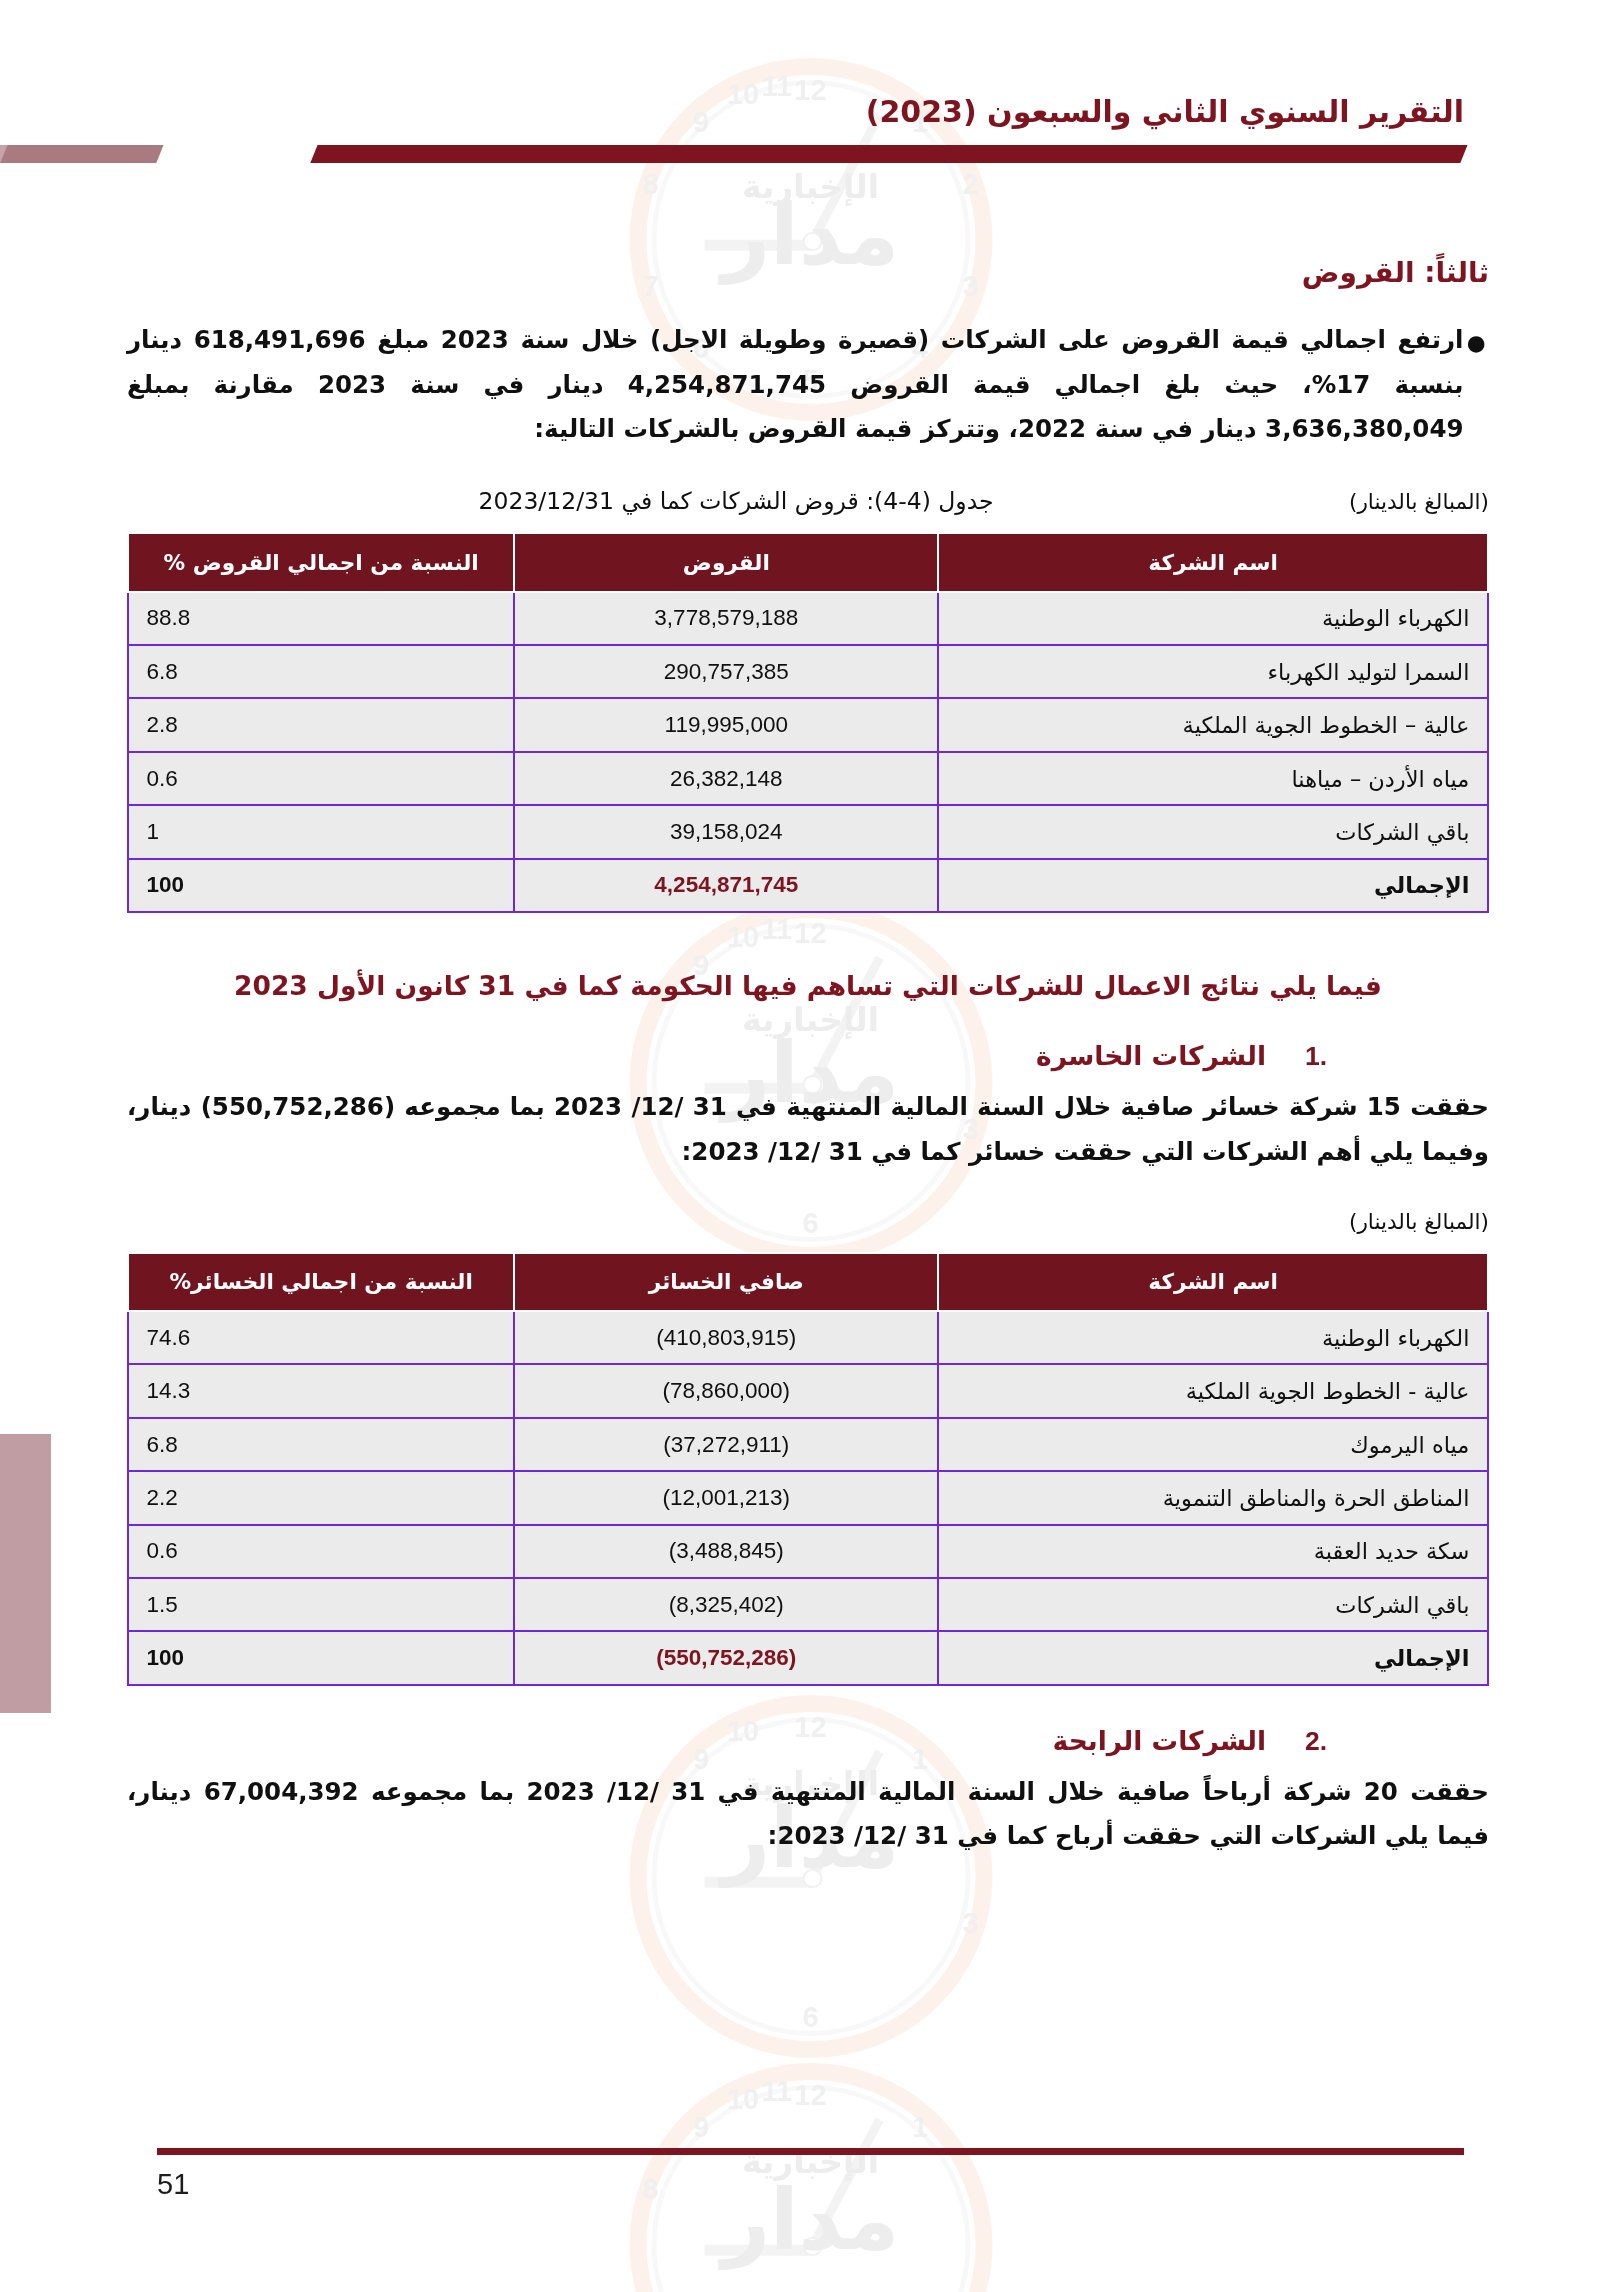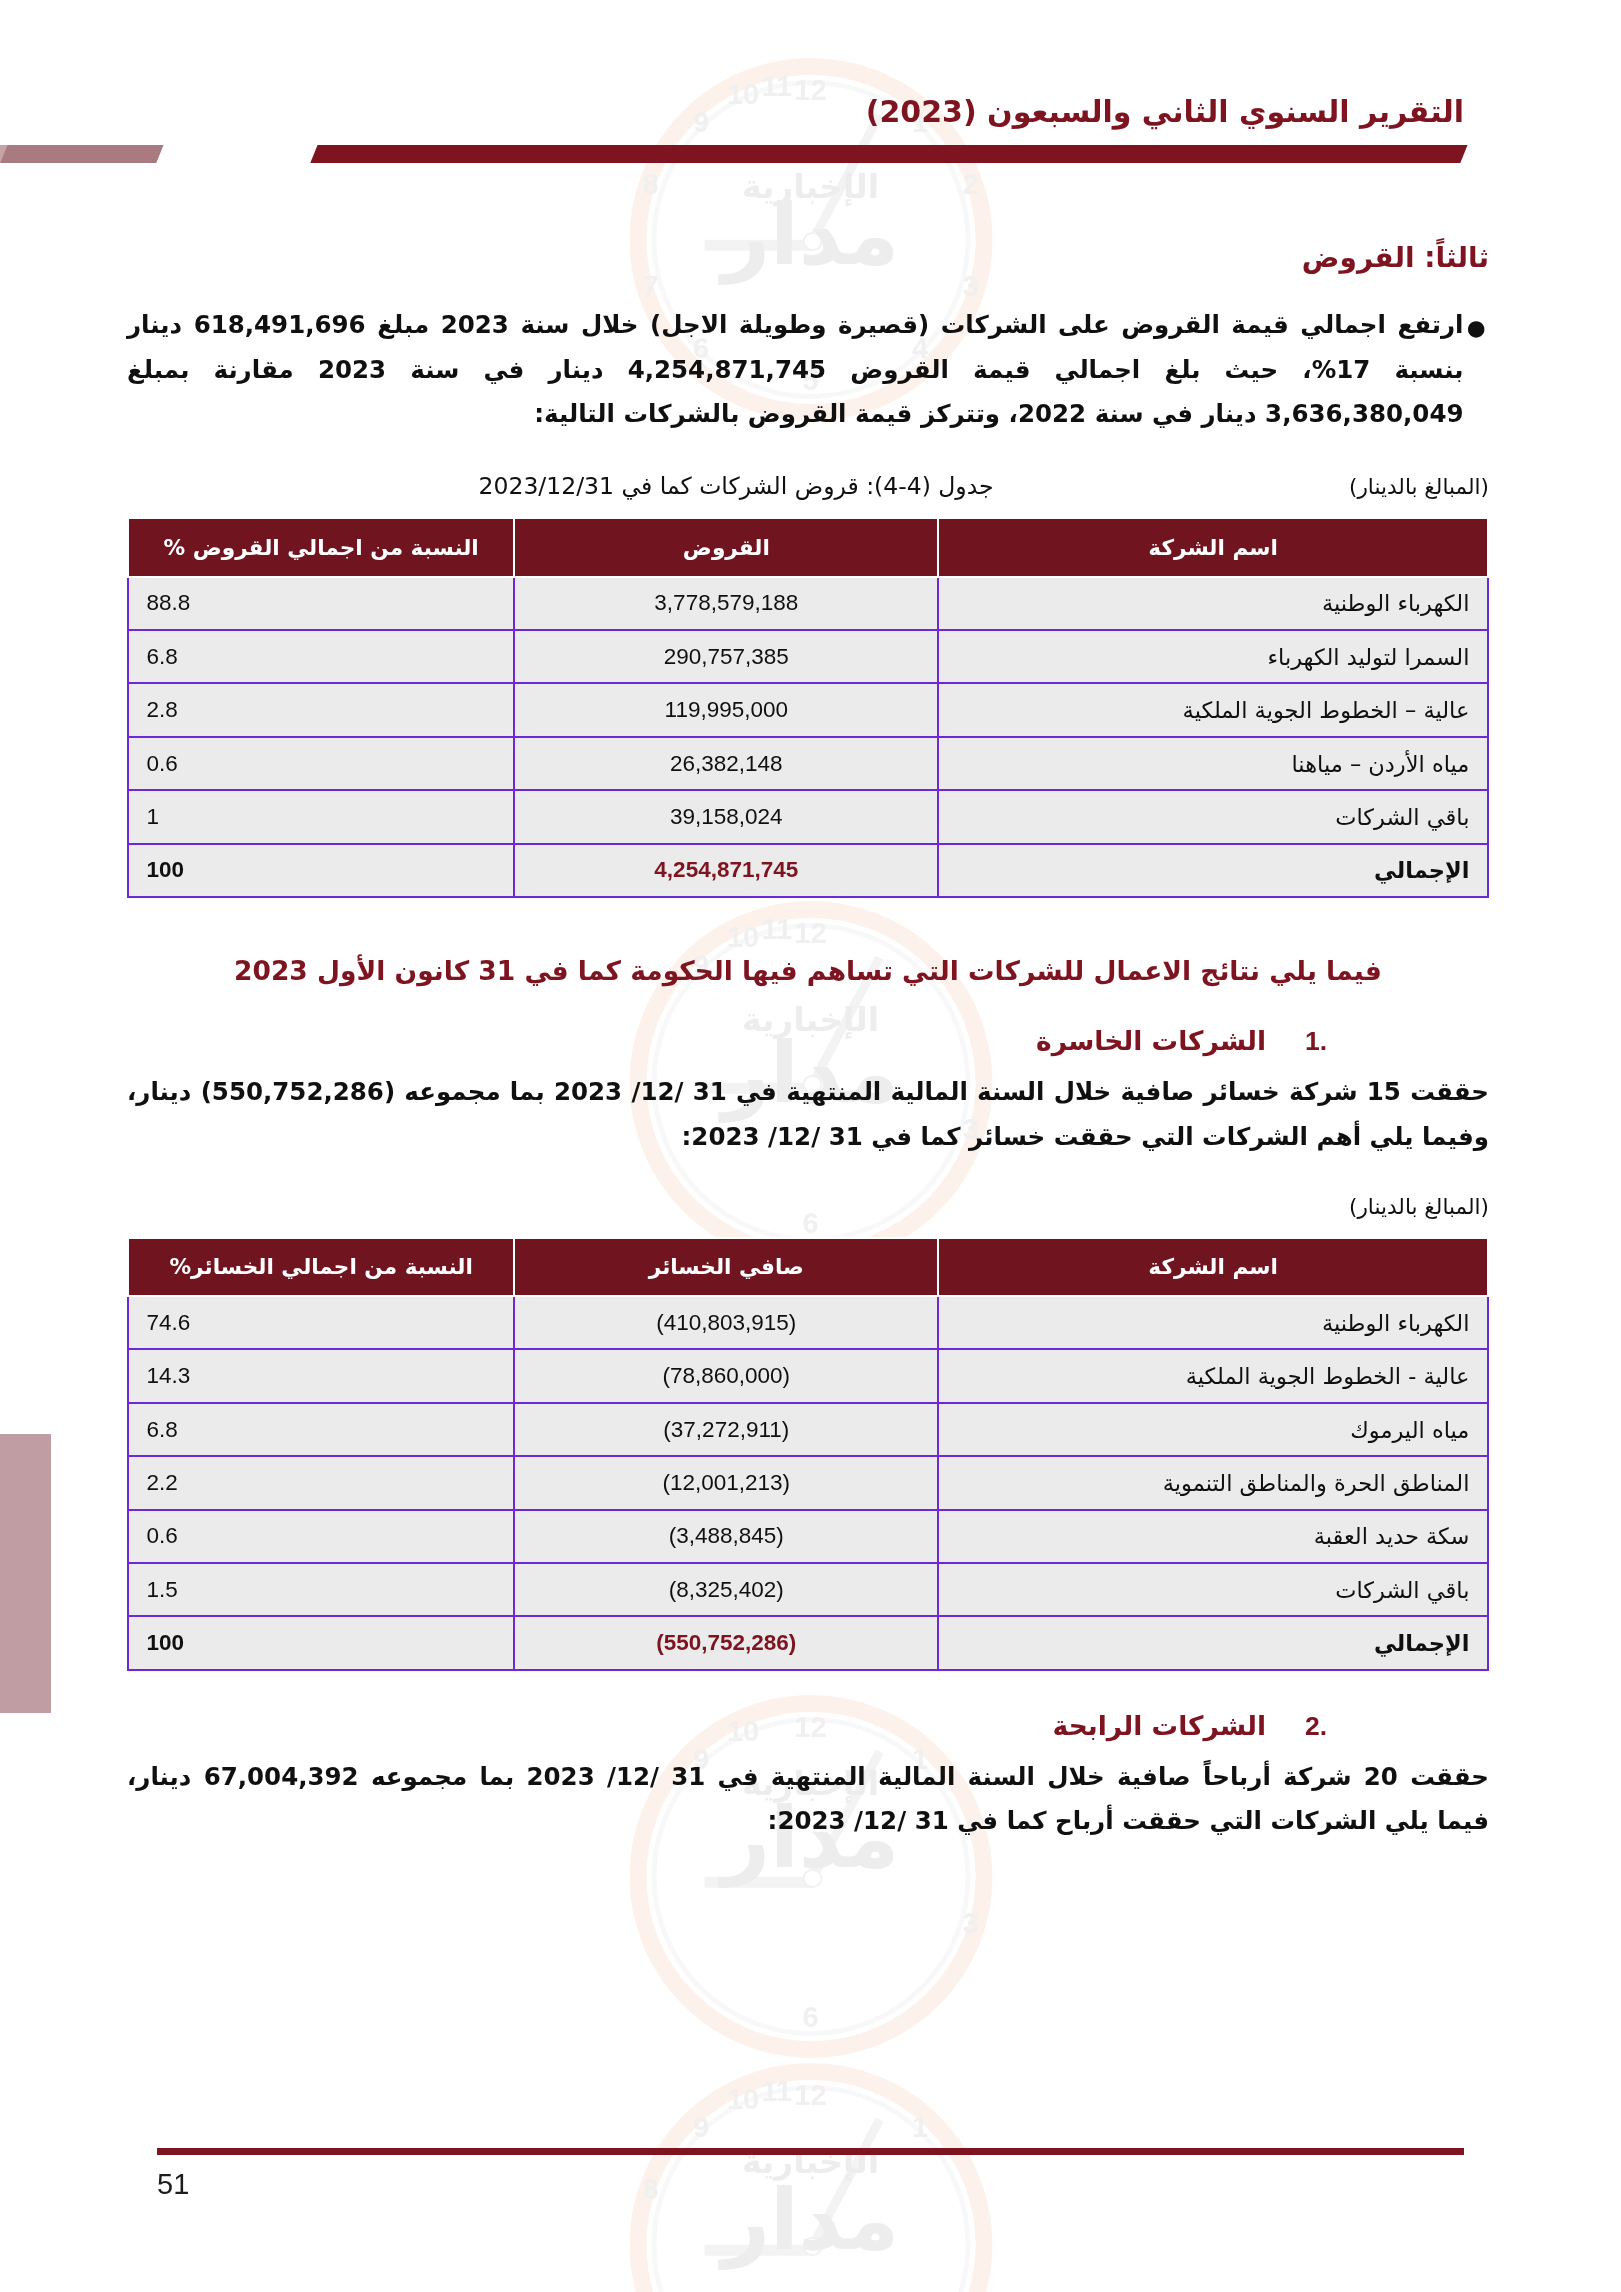--- a/index.html
+++ b/index.html
@@ -141,21 +141,21 @@
     top: 1434px;
     width: 51px;
     height: 279px;
     background: #c09ca3;
     z-index: 3;
   }
 
   
   .content {
     position: absolute;
-    top: 1px;
+    top: 16px;
     right: 0;
     left: 0;
     z-index: 2;
     padding: 7px 132px 0 127px;
     box-sizing: border-box;
   }
 
   .section-title {
     color: #7d1420;
     font-size: 28px;

